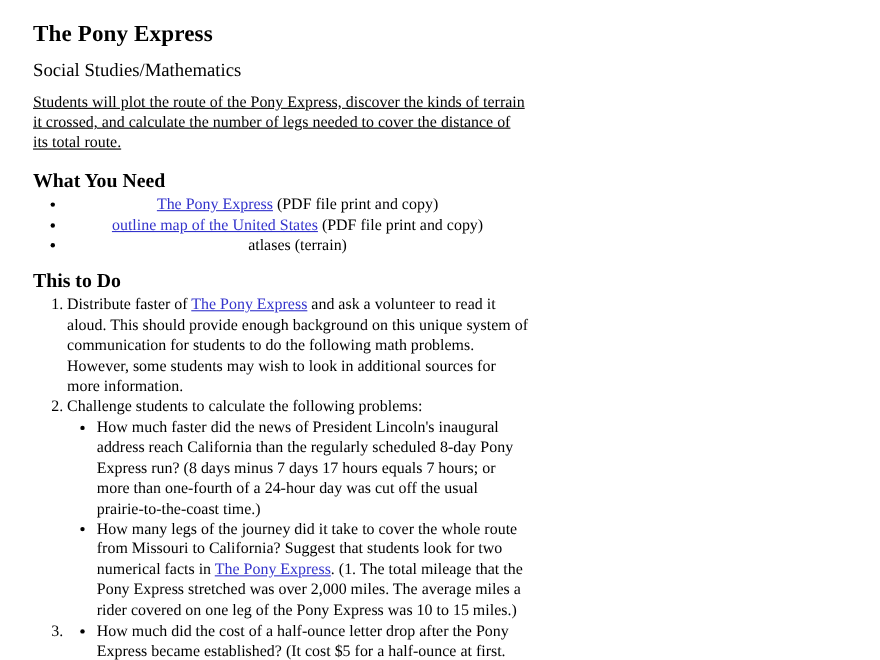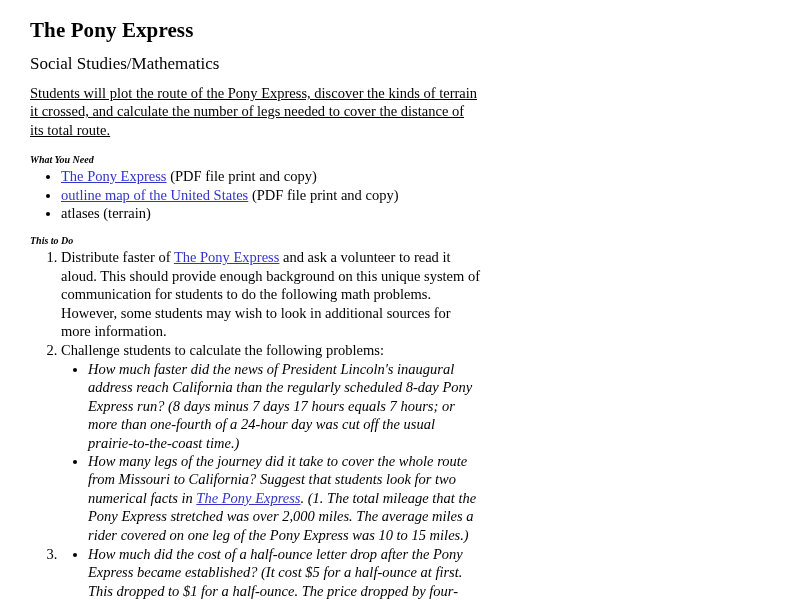--- a/index.html
+++ b/index.html
@@ -33,50 +33,49 @@
     font-weight: normal;
     margin: 0 0 10px 0;
   }
   p.intro {
     font-size: 14.5px;
     line-height: 1.27;
     margin: 0 0 15px 0;
     text-decoration: underline;
   }
   h3.section {
-    font-size: 10px;
+    font-size: 18px;
     font-weight: bold;
     margin: 3px 0 2px 0;
-    font-style: italic;
   }
   ul.bullets {
     margin: 0 0 13px 0;
     padding-left: 31px;
     list-style-type: disc;
+    text-align: center;
   }
   ul.bullets > li {
     font-size: 14.5px;
     line-height: 1.27;
     margin: 0;
   }
   ol.steps {
     margin: 0;
     padding-left: 31px;
     list-style-type: decimal;
   }
   ol.steps > li {
     font-size: 14.5px;
     line-height: 1.27;
     margin-bottom: 1px;
   }
   ul.subbullets {
     margin: 0;
     padding-left: 27px;
     list-style-type: disc;
-    font-style: italic;
   }
   ul.subbullets > li {
     font-size: 14.5px;
     line-height: 1.27;
   }
   a.link {
     color: #3333cc;
     text-decoration: underline;
   }
 </style>

